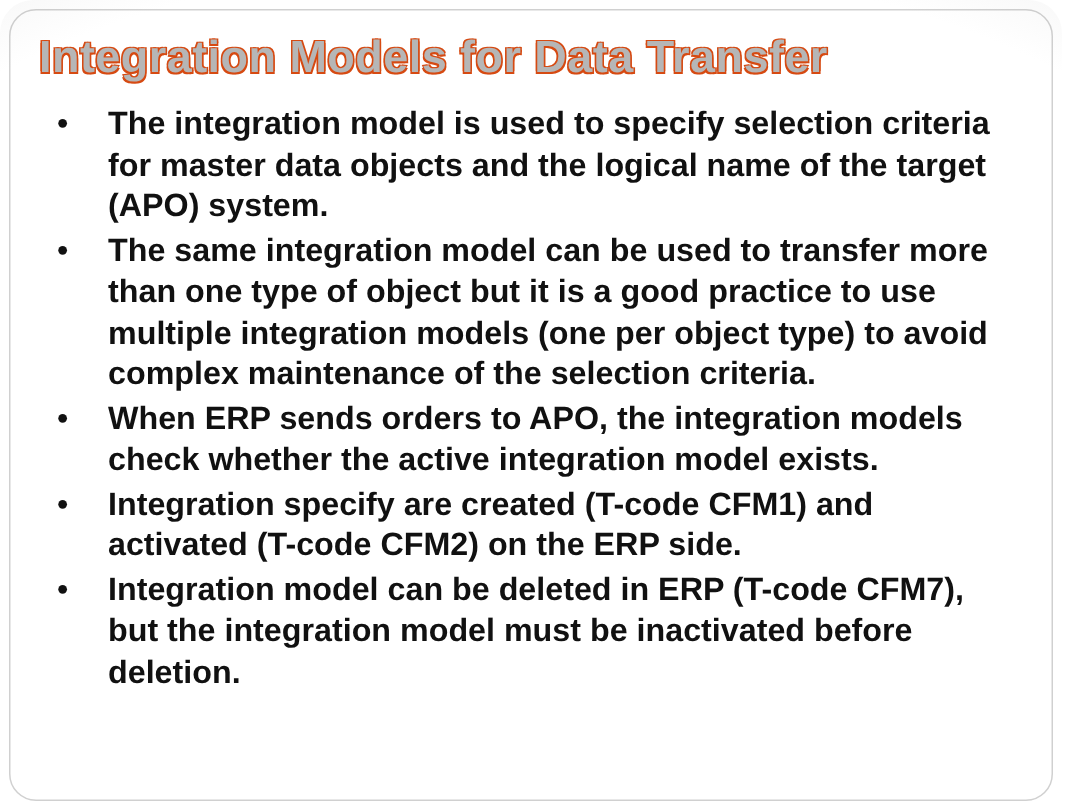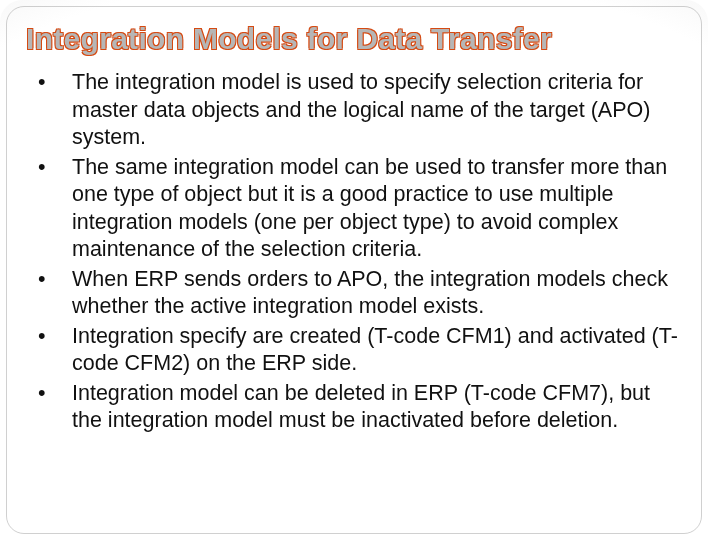--- a/index.html
+++ b/index.html
@@ -61,20 +61,21 @@
   }
   ul.bullets > li > .dot {
     flex: 0 0 auto;
     width: 34px;
     text-align: left;
     padding-left: 6px;
     color: #111;
   }
   ul.bullets > li > .txt {
     flex: 1 1 auto;
+    font-weight: bold;
   }
 </style>
 </head>
 <body>
 
 <div class="slide">
   <div class="title">Integration Models for Data Transfer</div>
   <ul class="bullets">
     <li>
       <span class="dot">•</span>

